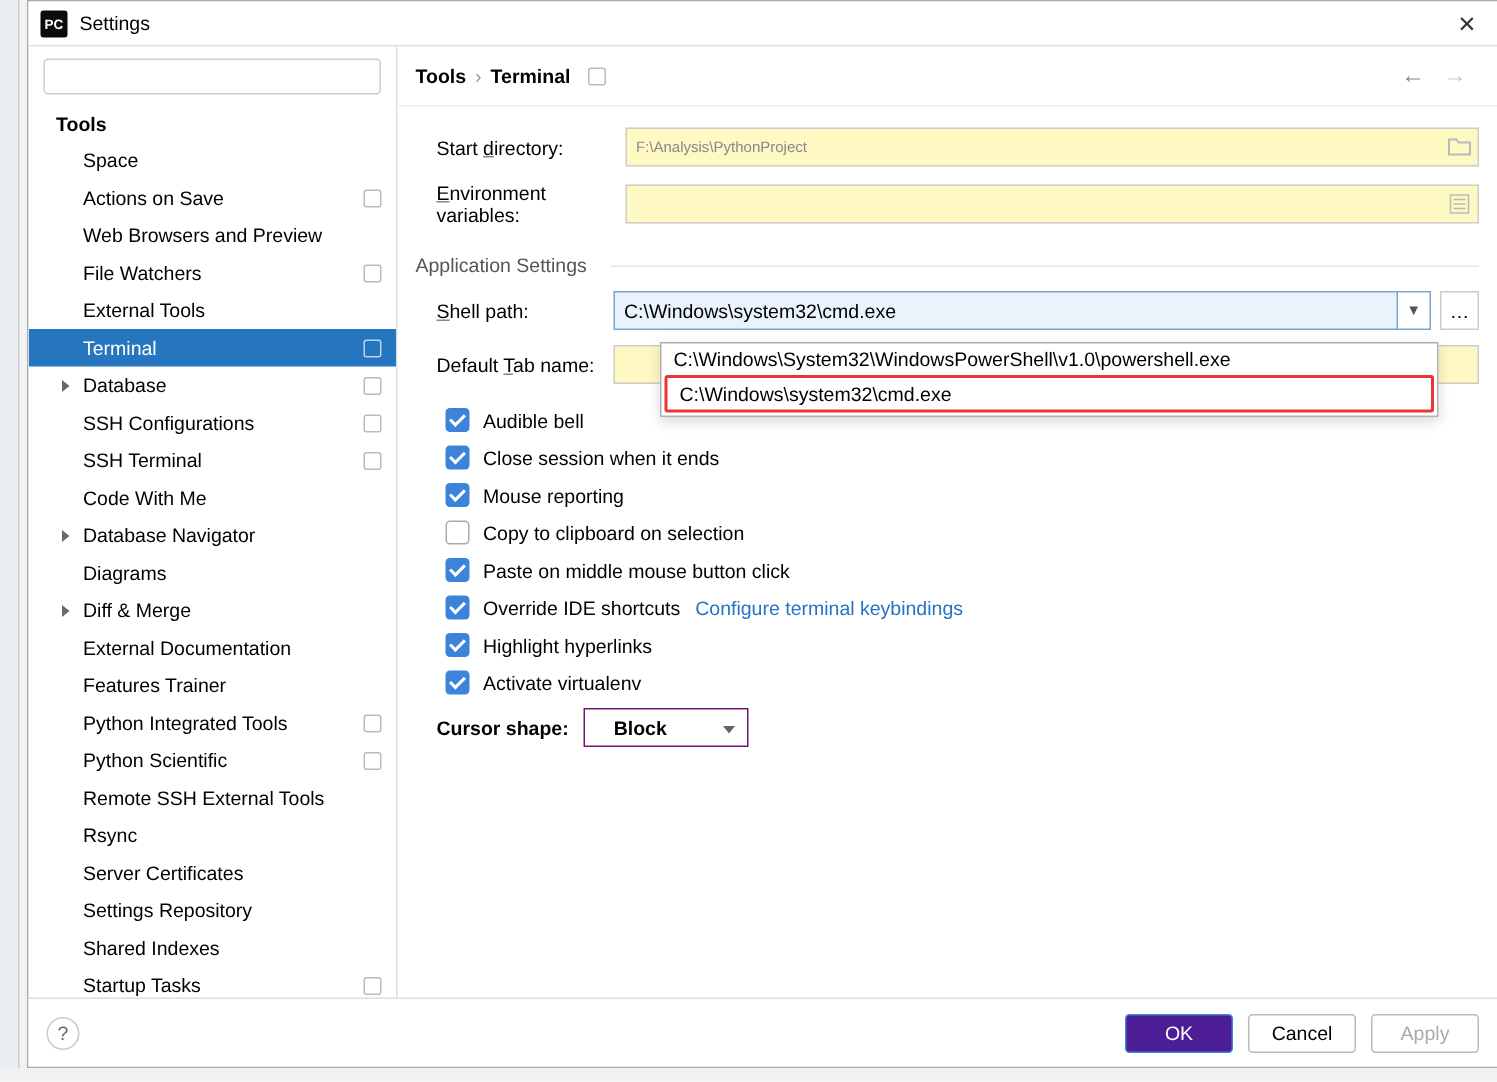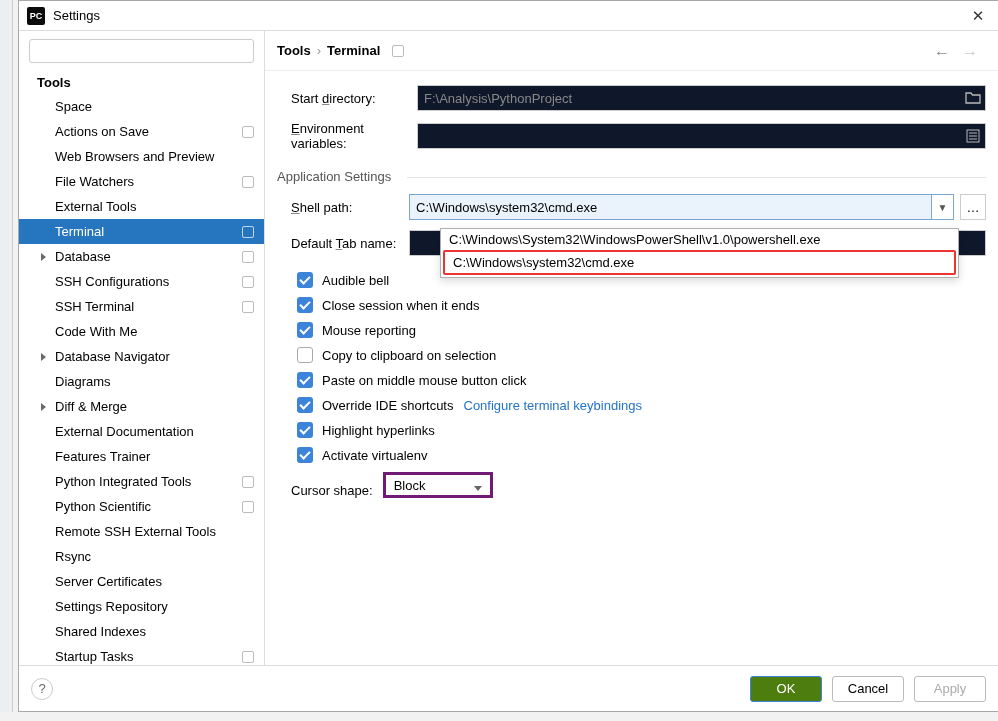--- a/index.html
+++ b/index.html
@@ -198,22 +198,22 @@
   .form-row .label {
     width: 140px;
     padding-left: 14px;
   }
   .underline { text-decoration: underline; text-decoration-color: #888; }
   .text-input {
     flex: 1;
     height: 26px;
     border: 1px solid #ccc;
     padding: 0 6px;
-    font-size: 13px;
-    background: #0f172a;
+    font-size: 10px;
+    background: #fef9c3;
     position: relative;
   }
   .text-input.with-icon { padding-right: 26px; }
   .input-wrap { position: relative; flex: 1; display: flex; }
   .input-wrap .trailing-icon {
     position: absolute;
     right: 5px; top: 5px;
     width: 16px; height: 16px;
     color: #999;
   }
@@ -291,43 +291,44 @@
   }
   .chk.unchecked { border: 1px solid #aaa; background: #fff; }
   .link {
     color: #2573c4;
     margin-left: 10px;
     cursor: pointer;
   }
   .select {
     width: 110px;
     height: 26px;
-    border: 3px solid #701a75;
-    background: #fff;
-    display: flex;
-    align-items: center;
-    padding: 0 8px;
+    border: 1px solid #701a75;
+    background: #fff;
+    display: flex;
+    align-items: center;
+    padding: 0 19px;
     margin-left: 10px;
     cursor: pointer;
     position: relative;
   }
   .select::after {
     content: "";
     position: absolute;
     right: 8px; top: 11px;
     width: 0; height: 0;
     border-left: 4px solid transparent;
     border-right: 4px solid transparent;
     border-top: 5px solid #666;
   }
   .cursor-row {
     display: flex;
-    align-items: flex-end;
+    align-items: center;
     padding-left: 14px;
     margin-top: 8px;
+    font-weight: bold;
   }
   .footer {
     height: 46px;
     border-top: 1px solid #ddd;
     display: flex;
     align-items: center;
     padding: 0 12px;
     background: #fff;
   }
   .help {
@@ -343,21 +344,21 @@
     height: 26px;
     min-width: 72px;
     padding: 0 14px;
     border: 1px solid #bbb;
     background: #fff;
     border-radius: 3px;
     cursor: pointer;
     display: flex; align-items: center; justify-content: center;
   }
   .btn.primary {
-    background: #4d7c0f;
+    background: #4c1d95;
     border-color: #3b84d9;
     color: #fff;
   }
   .btn.disabled {
     color: #aaa;
     cursor: default;
   }
   .shell-section { position: relative; }
   svg { display: block; }
 </style>

